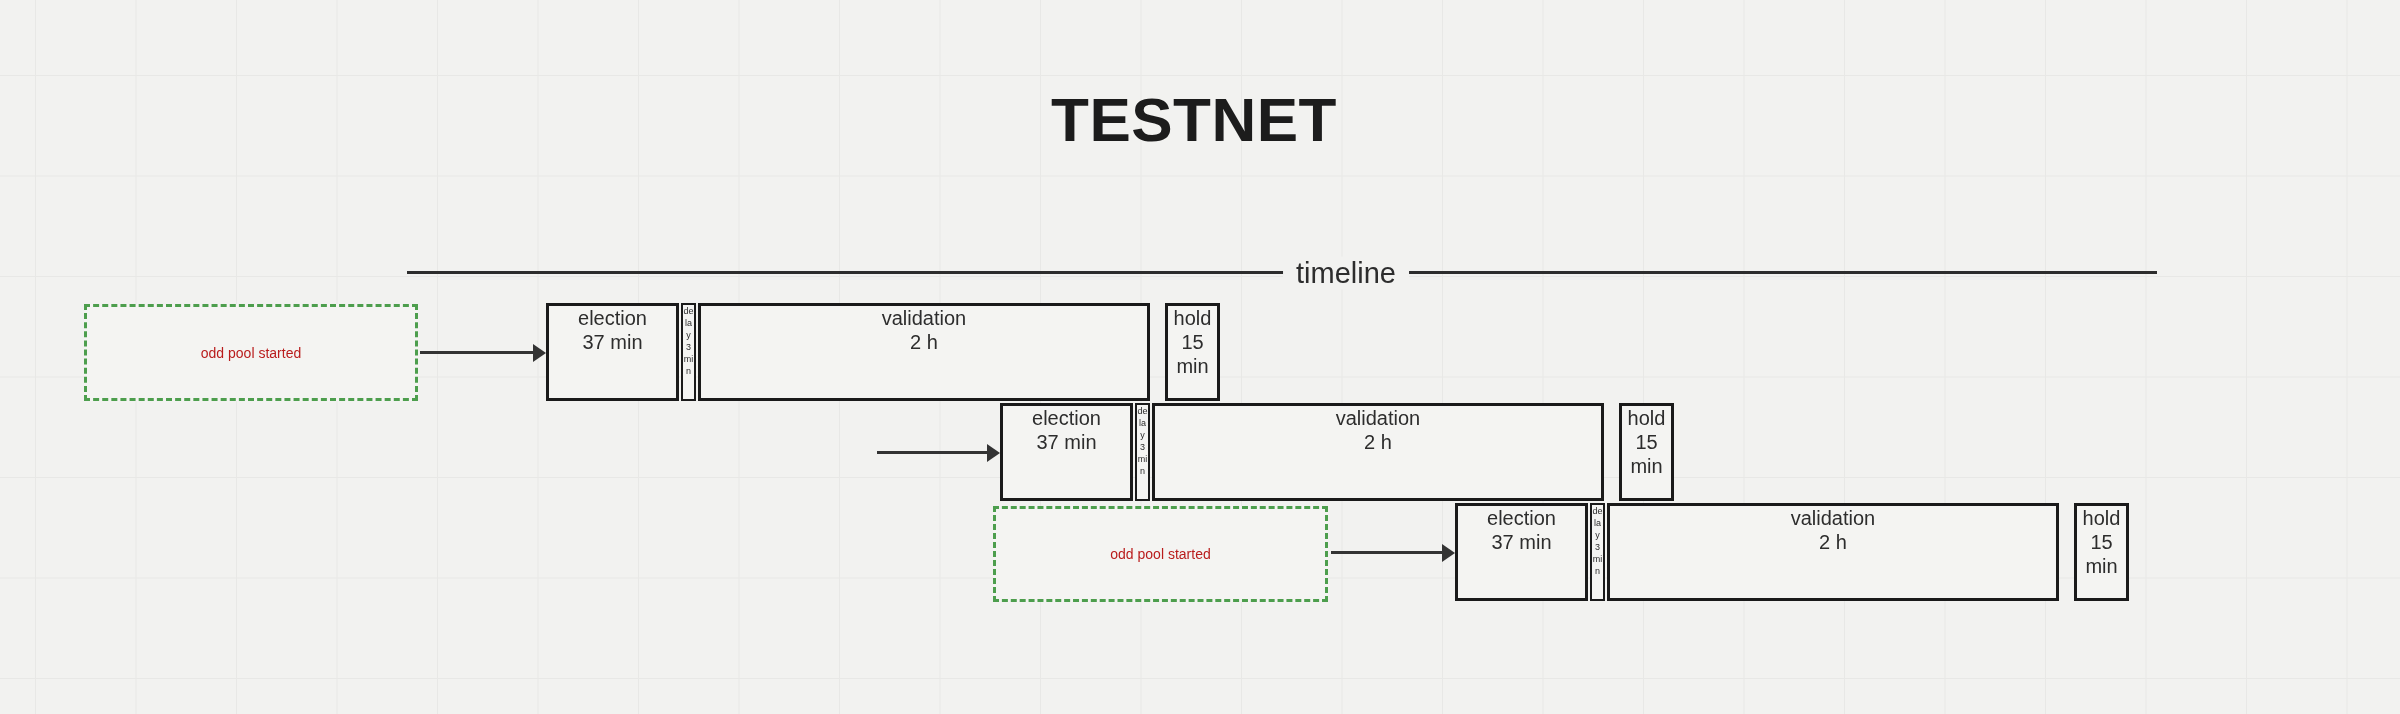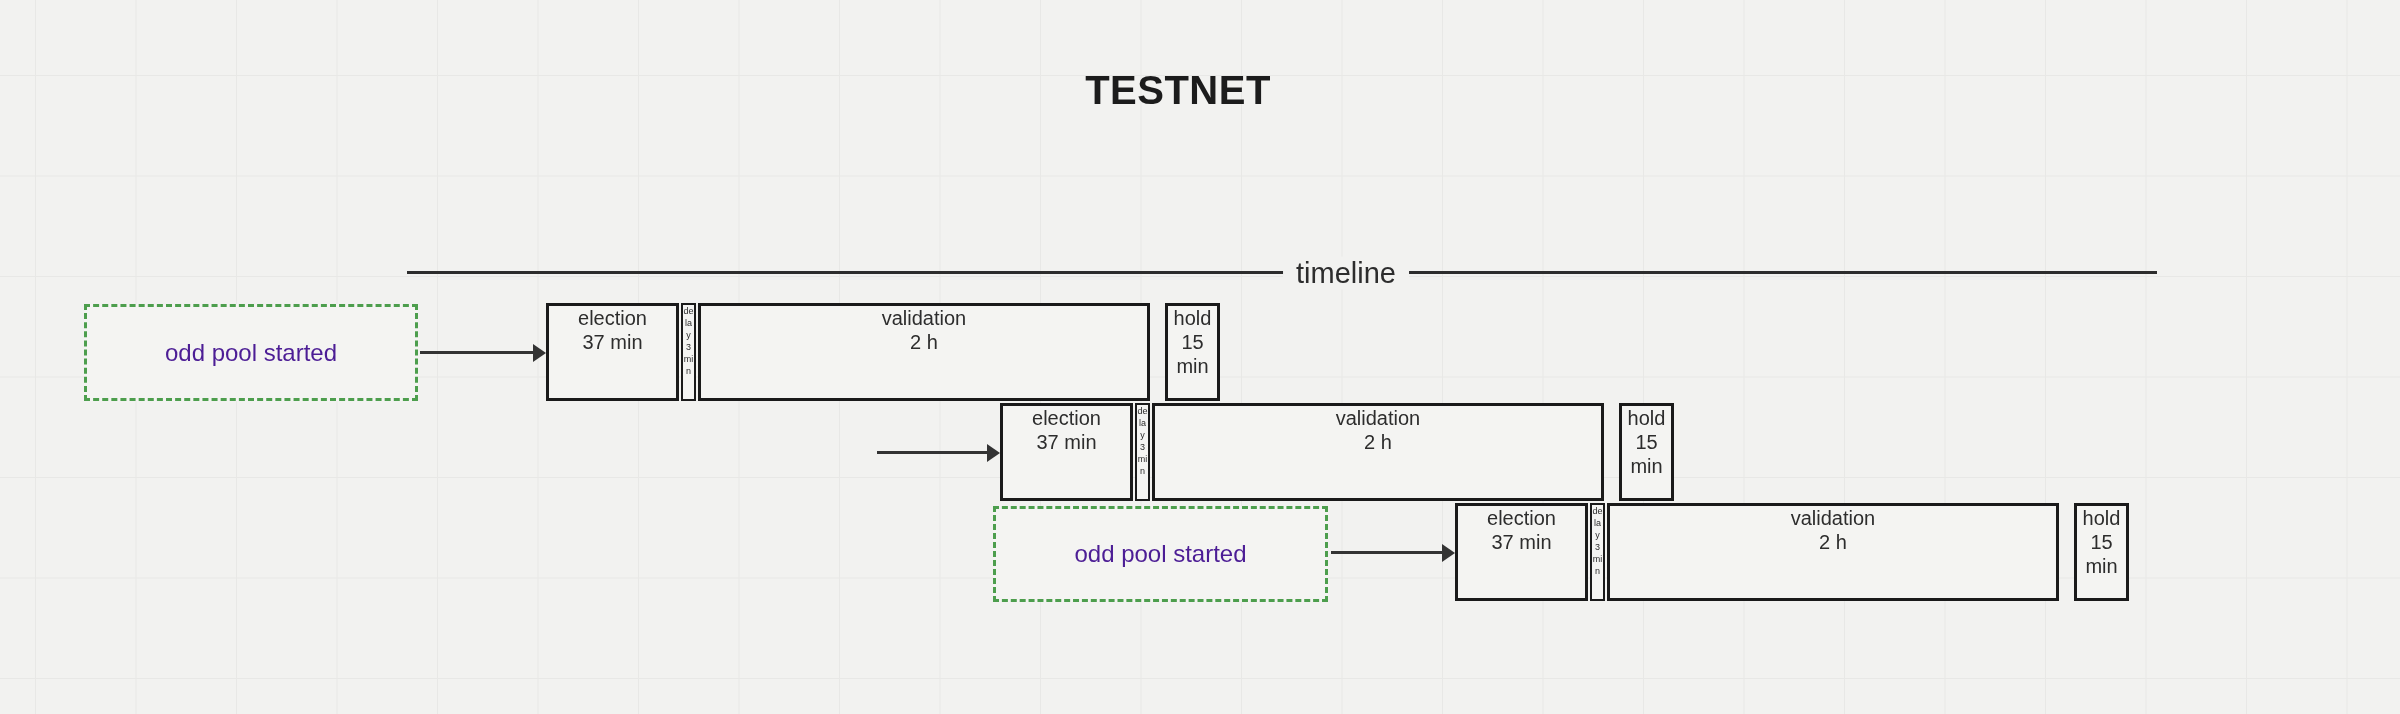--- a/index.html
+++ b/index.html
@@ -11,34 +11,34 @@
     position:relative;width:2400px;height:714px;
     background-color:#f2f2f0;
     background-image:
       linear-gradient(to right, #e8e8e6 1px, transparent 1px),
       linear-gradient(to bottom, #e8e8e6 1px, transparent 1px);
     background-size:100.5px 100%, 100% 100.5px;
     background-position:35px 0, 0 75px;
   }
   .title{
     position:absolute;left:1178px;top:68px;transform:translateX(-50%);
-    margin:0;font-size:40px;font-weight:bold;color:#1c1c1c;letter-spacing:0.5px;
+    margin:16px;font-size:62px;font-weight:bold;color:#1c1c1c;letter-spacing:0.5px;
     white-space:nowrap;
   }
   .tl-line{
     position:absolute;left:407px;top:271px;width:1750px;height:3px;background:#2d2d2d;
   }
   .tl-label{
     position:absolute;left:1346px;top:273px;transform:translate(-50%,-50%);
     background:#f2f2f0;padding:0 13px;font-size:29px;color:#2d2d2d;white-space:nowrap;
   }
   .pool{
     position:absolute;box-sizing:border-box;border:3px dashed #4d9e4d;background:#f4f4f2;
     display:flex;align-items:center;justify-content:center;
-    font-size:24px;color:#4c1d95;text-align:center;
+    font-size:14px;color:#b91c1c;text-align:center;
   }
   .pool.green{border-color:#4d9e4d;}
   .pool.purple{border-color:#9d38bd;}
   .arrow{position:absolute;height:3px;background:#333333;}
   .arrow::after{
     content:"";position:absolute;right:-13px;top:50%;transform:translateY(-50%);
     width:0;height:0;border-left:13px solid #333333;
     border-top:9px solid transparent;border-bottom:9px solid transparent;
   }
   .phases{position:absolute;display:flex;gap:2px;}

